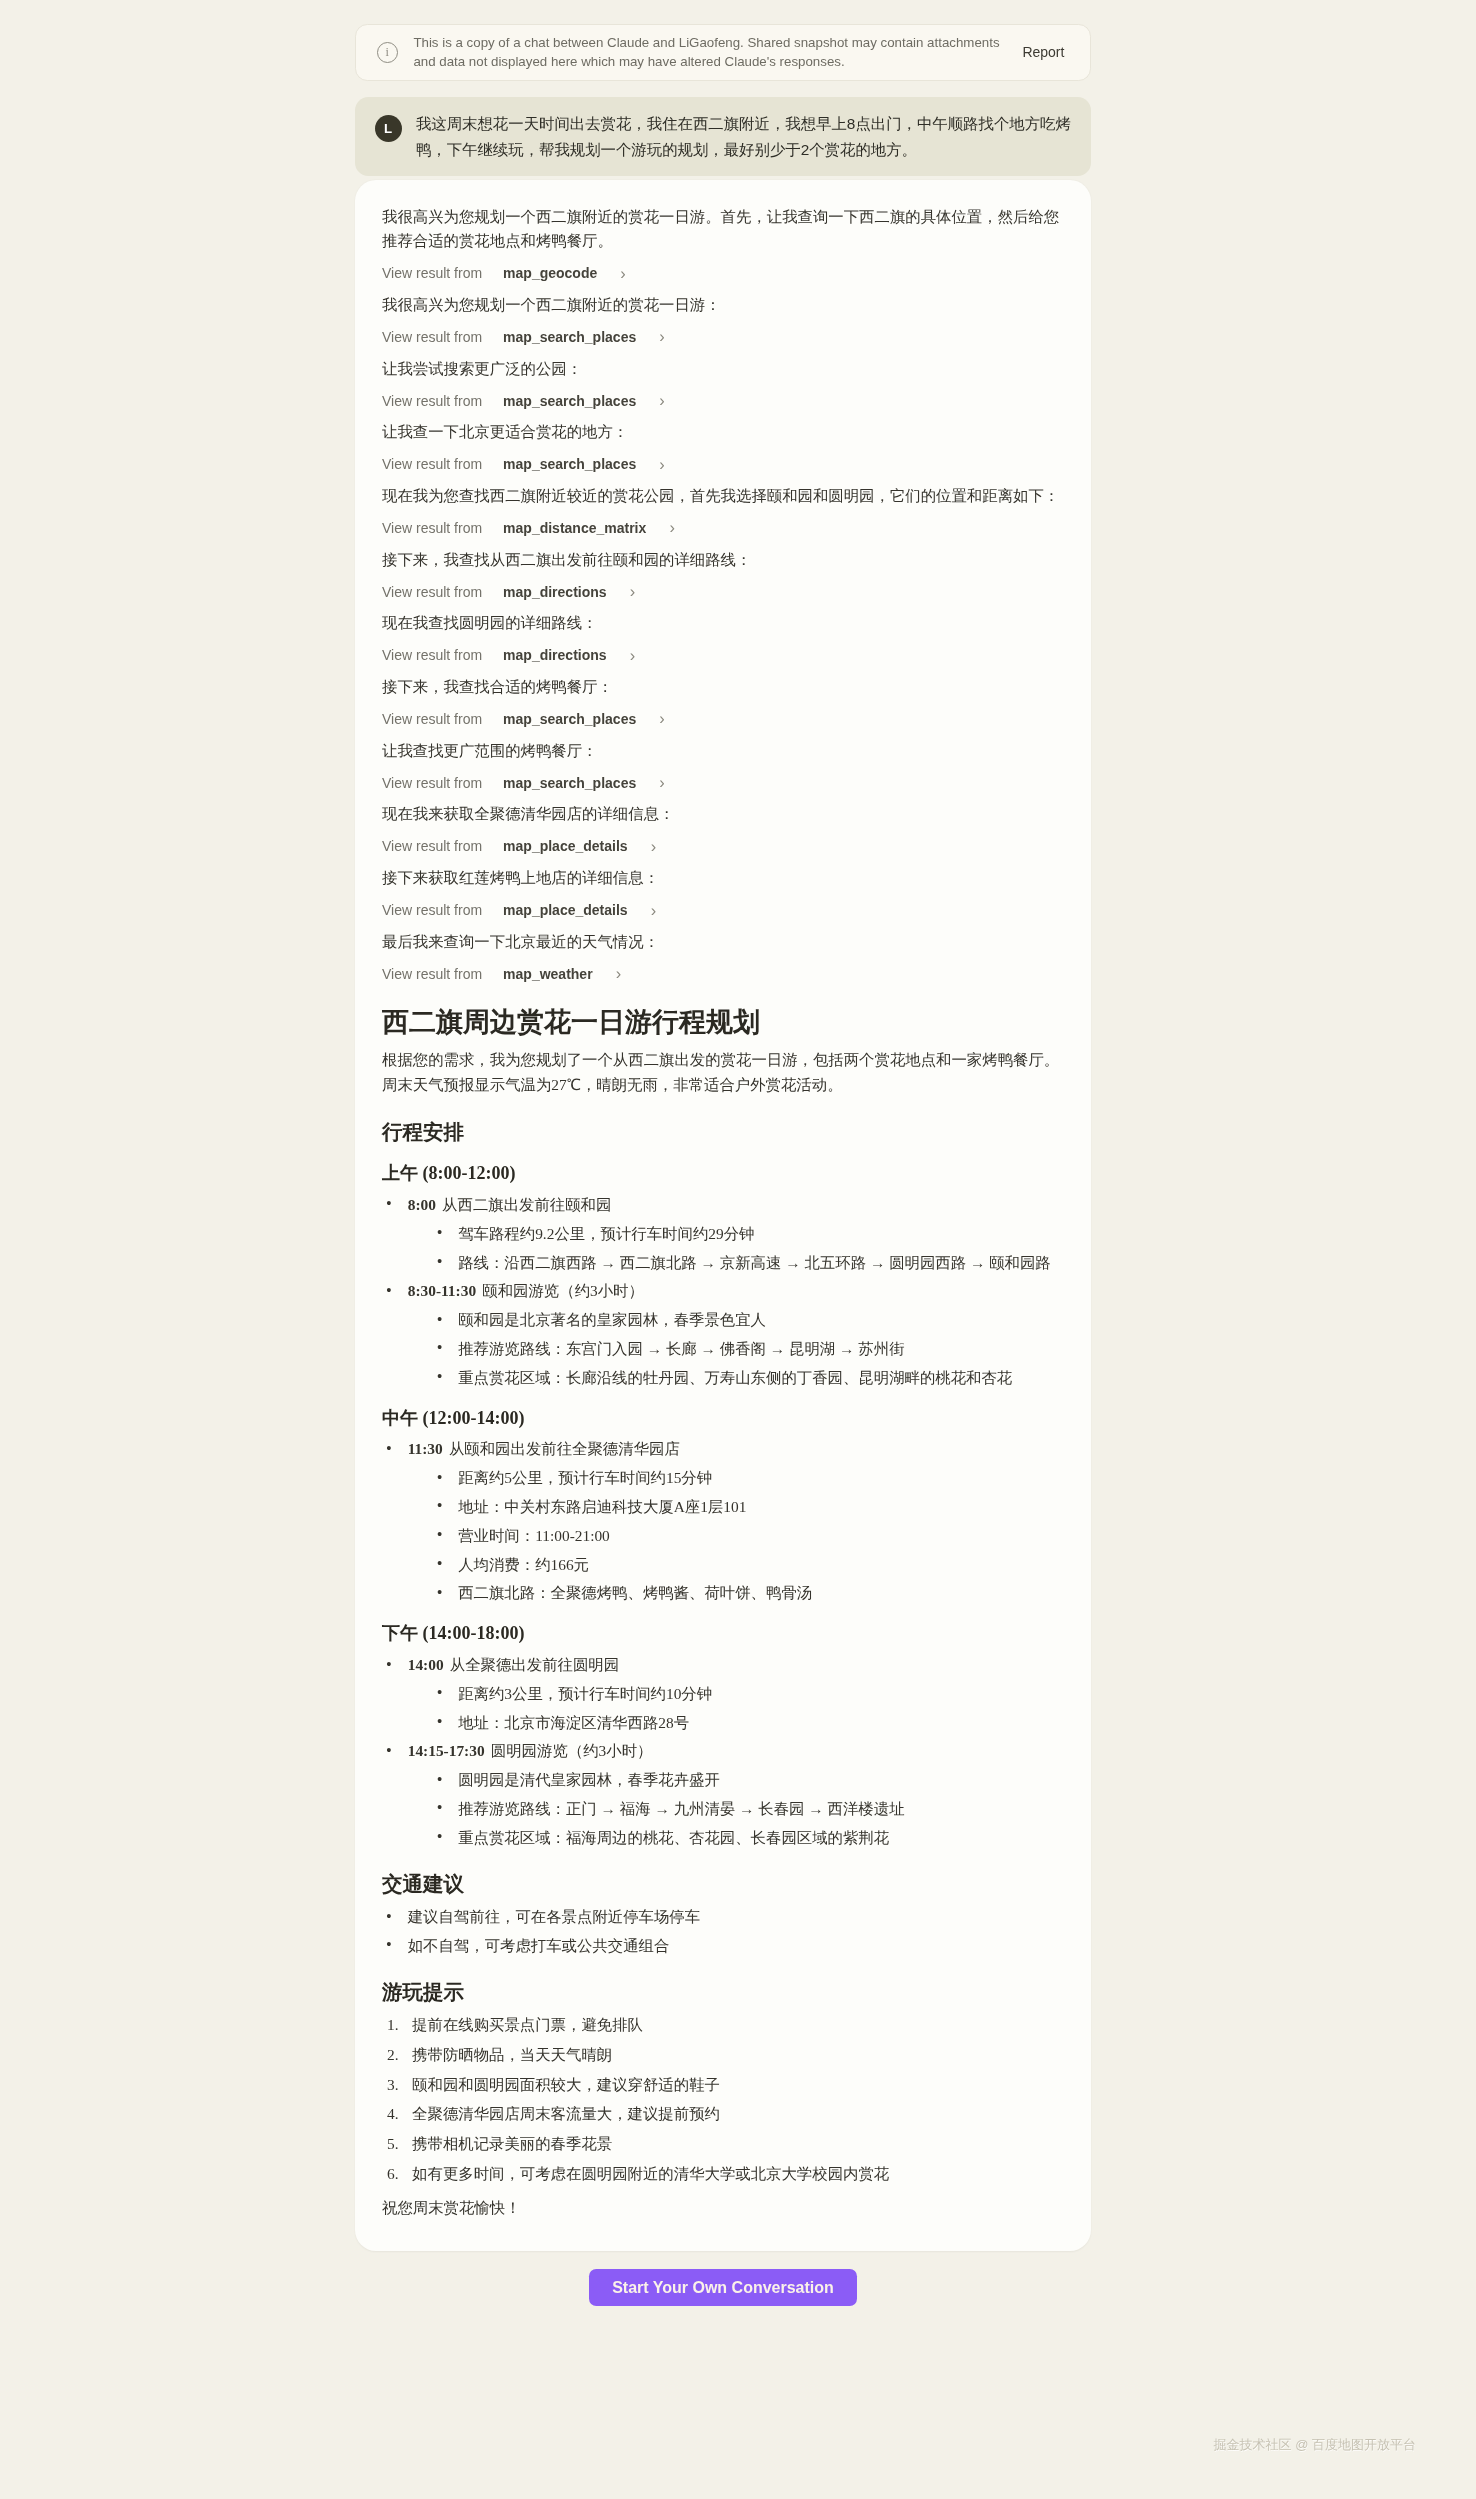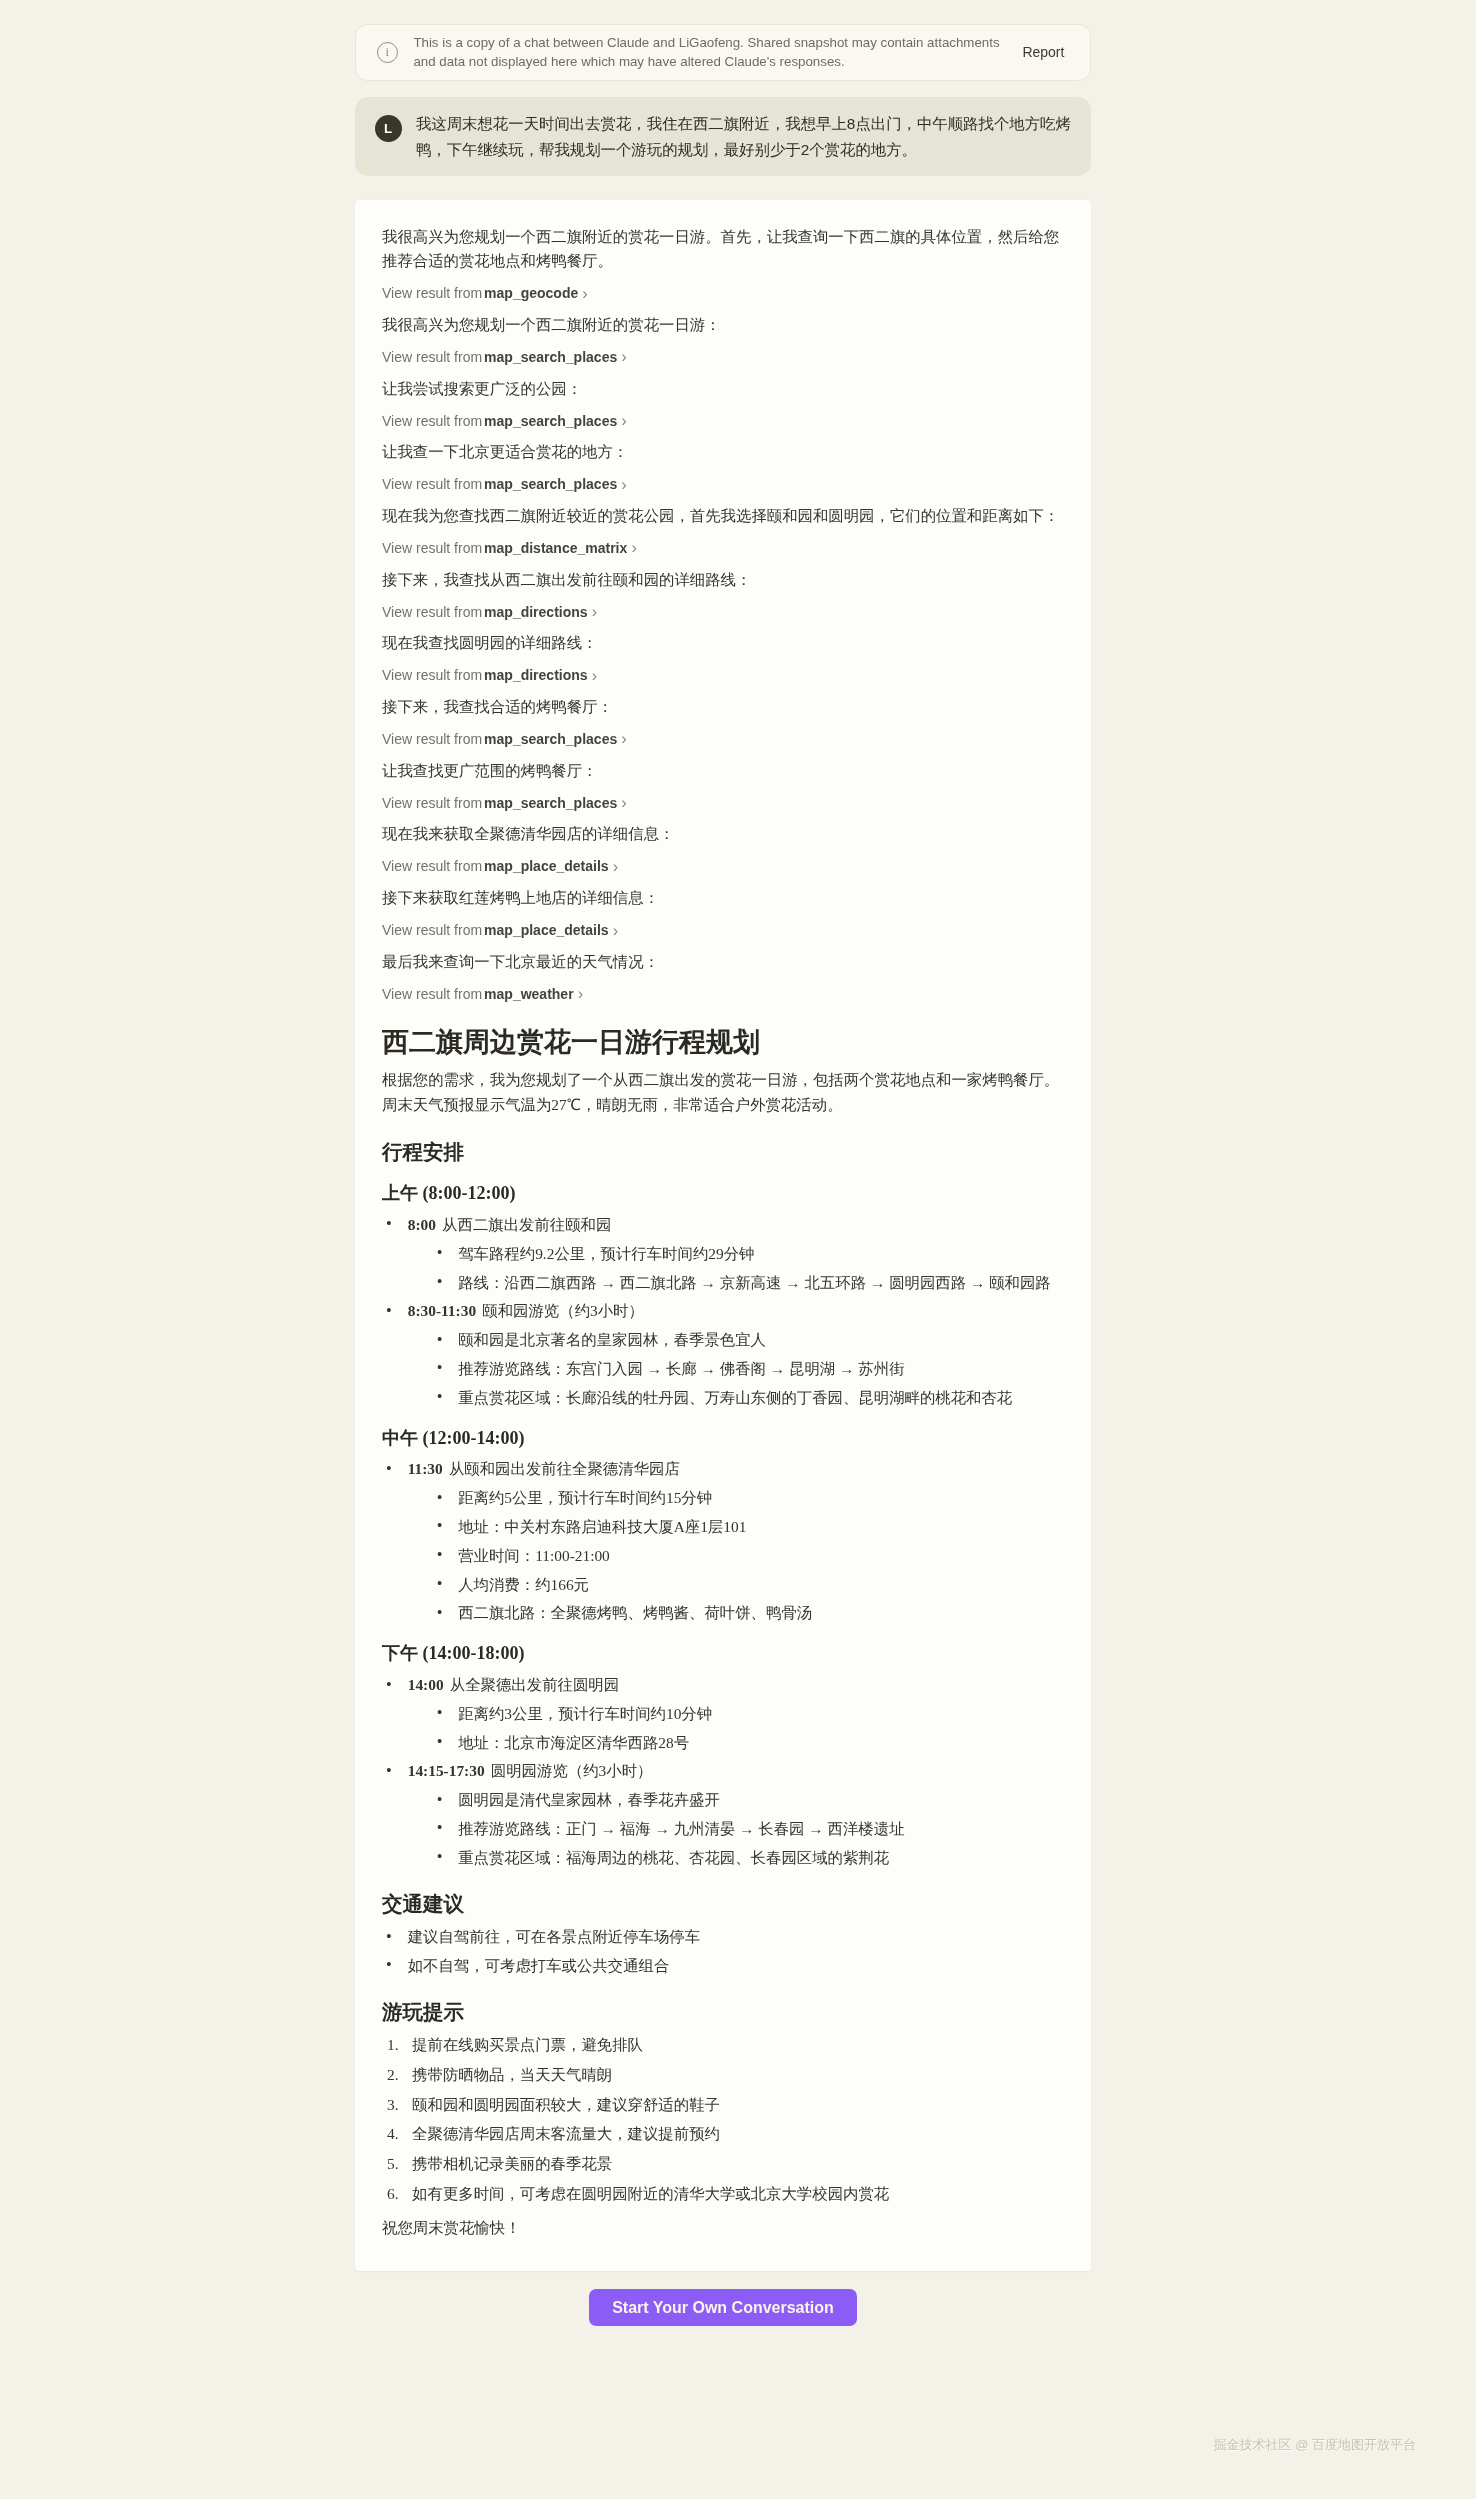--- a/index.html
+++ b/index.html
@@ -34,30 +34,30 @@
   }
   .avatar{
     width:27px;height:27px;background:#393729;color:#ffffff;border-radius:50%;
     display:flex;align-items:center;justify-content:center;
     font-size:13.3px;font-weight:bold;flex:0 0 auto;margin-top:4.1px;
   }
   .user-text{margin:0;font-size:15.4px;line-height:26px;color:#2e2d26;}
 
   
   .card{
-    margin-top:24px;background:#fdfdfa;border-radius:4px;
+    margin-top:4px;background:#fdfdfa;border-radius:21px;
     padding:14.4px 27px 20.5px;box-sizing:border-box;color:#393732;
     box-shadow:0 0.5px 2.1px rgba(0,0,0,.05);
   }
   .card .msg{
     font-size:15.4px;line-height:24.6px;margin:10.3px 0;
     font-family:"Liberation Serif", serif;color:#35332c;
   }
   .tool{
-    margin:10.3px 0;display:flex;align-items:center;gap:2px;
+    margin:10.3px 0;display:flex;align-items:center;gap:21px;
     font-size:14px;line-height:18.5px;color:#74726a;cursor:pointer;width:fit-content;
   }
   .tool .tn{font-weight:bold;color:#45433b;}
   .tool .chev{font-size:16.4px;line-height:15.4px;color:#8b897f;margin-left:2.1px;}
 
   .card h1{
     font-family:"Liberation Serif", serif;font-size:27px;line-height:32px;
     font-weight:700;color:#2b2922;margin:22.6px 0 7.2px;
   }
   .card h2{

